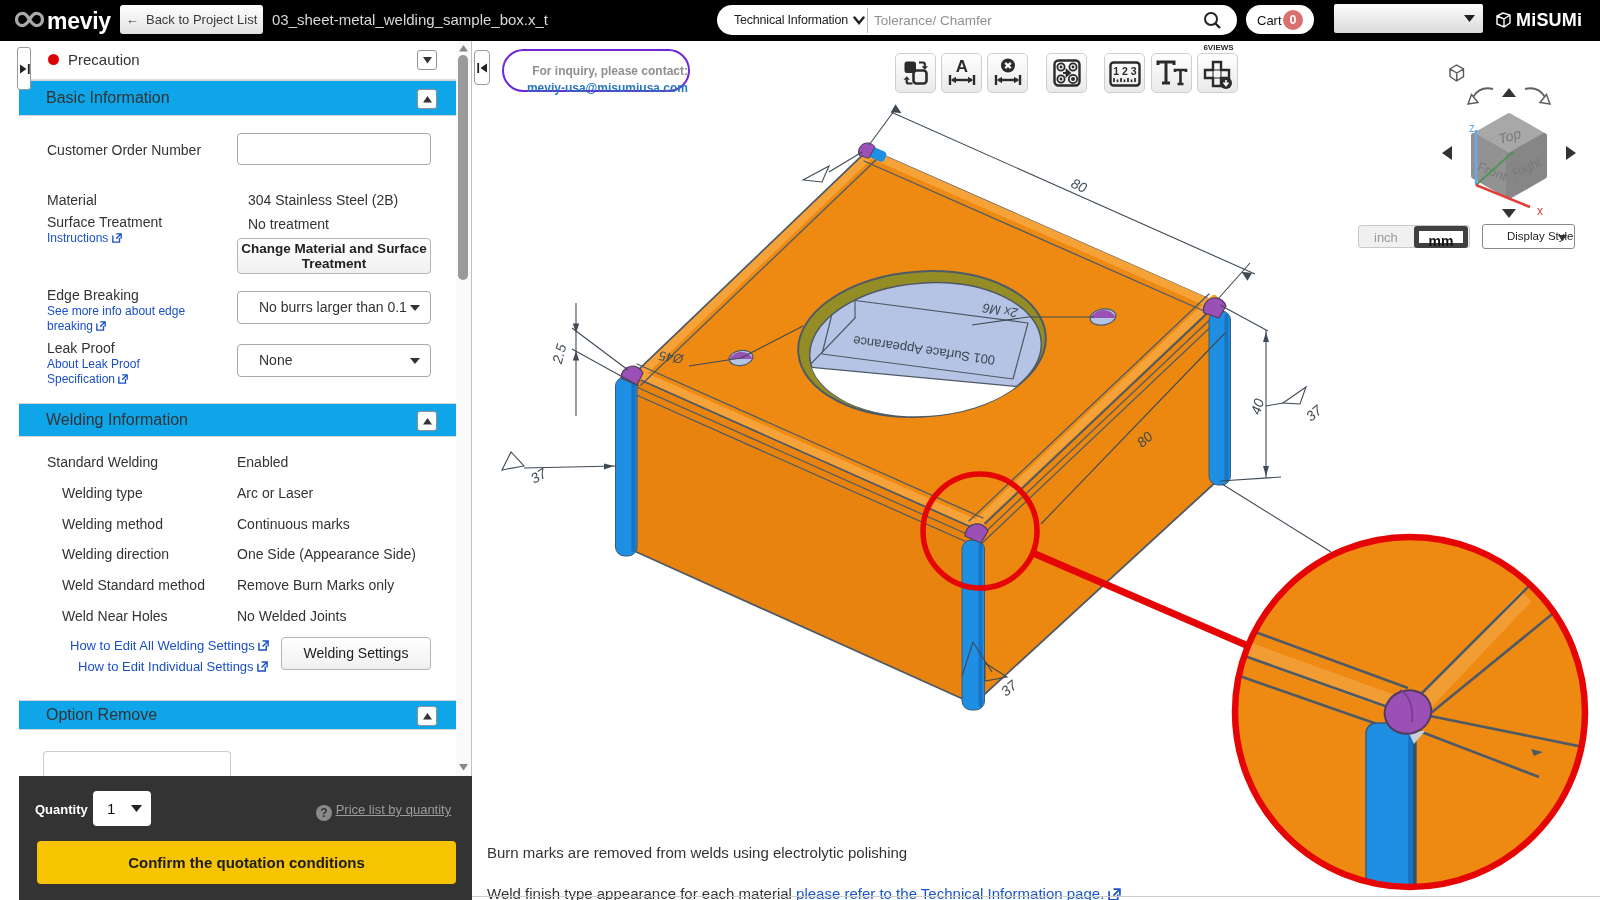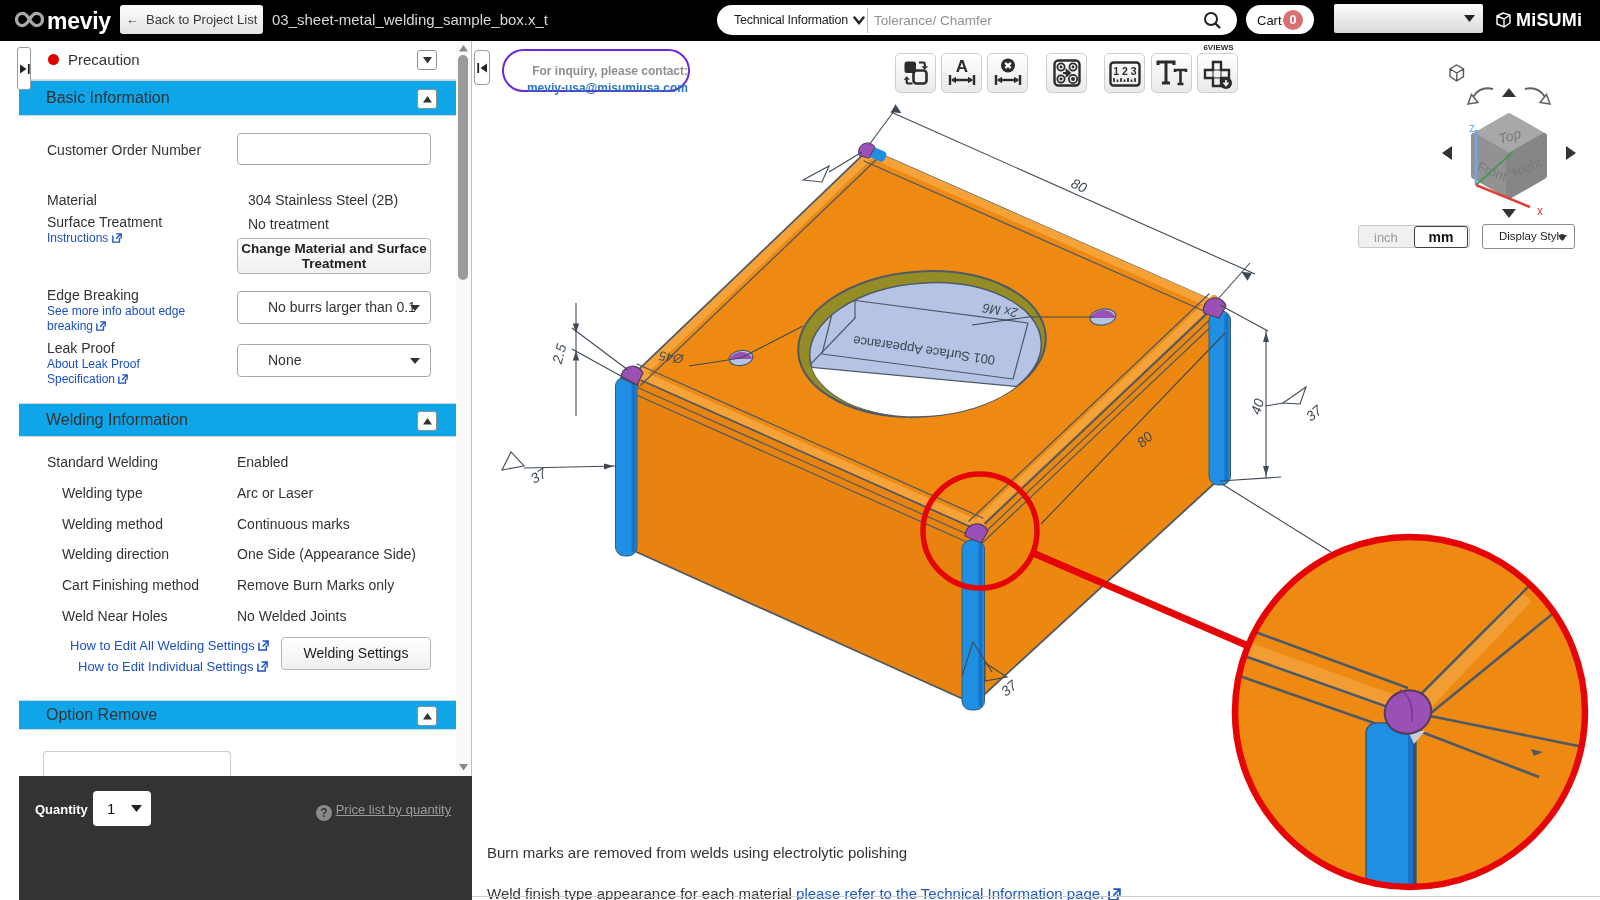--- a/index.html
+++ b/index.html
@@ -17,21 +17,21 @@
 
 #sidebar{position:absolute;left:0;top:41px;width:472px;height:859px;background:#fff;z-index:20}
 #sb-inner{position:absolute;left:19px;top:0;width:437px;height:859px;background:#fff}
 .sechdr{position:absolute;left:0;width:437px;background:#0ea5e9;border-top:1px solid #d4d4d4;border-bottom:1px solid #d4d4d4;font-size:16px;color:#333}
 .sechdr .t{position:absolute;left:27px;top:50%;transform:translateY(-50%)}
 .cbtn{position:absolute;right:19px;width:20px;height:20px;background:#fff;border:1px solid #919191;border-radius:3px;text-align:center}
 .cbtn svg{display:block;margin:6px auto 0}
 .lbl{position:absolute;font-size:14px;color:#333}
 .val{position:absolute;left:237px;font-size:14px;color:#333}
 .lnk{position:absolute;font-size:12px;color:#1a4fc8;line-height:15px}
-.sel{position:absolute;left:237px;width:194px;height:33px;border:1px solid #a8a8a8;border-radius:4px;background:#fff;font-size:14px;color:#333;line-height:31px;padding-left:30px}
+.sel{position:absolute;left:237px;width:194px;height:33px;border:1px solid #a8a8a8;border-radius:4px;background:#fff;font-size:14px;color:#333;line-height:31px;padding-left:21px}
 .sel .chev{position:absolute;right:10px;top:13px;width:0;height:0;border-left:5px solid transparent;border-right:5px solid transparent;border-top:6px solid #333}
 #qtybar{position:absolute;left:19px;top:735px;width:453px;height:124px;background:#333;z-index:25}
 #confirmbtn{position:absolute;left:18px;top:65px;width:419px;height:43px;background:#f6c400;border-radius:4px;color:#1c1c1c;font-weight:bold;font-size:15px;text-align:center;line-height:43px}
 
 #sbar{position:absolute;left:456px;top:0;width:15px;height:735px;background:#fafafa}
 #sbthumb{position:absolute;left:2px;top:14px;width:10px;height:225px;background:#9a9a9a;border-radius:5px}
 #sb-border{position:absolute;left:471px;top:0;width:1px;height:859px;background:#c0c0c0}
 
 #main{position:absolute;left:472px;top:41px;width:1128px;height:859px;background:#fff}
 #handle{position:absolute;left:2px;top:9px;width:16px;height:35px;background:#fff;border:1px solid #999;border-radius:4px;font-size:11px;color:#222;text-align:center;line-height:33px}
@@ -40,22 +40,22 @@
 #bubble .l2{margin-top:3px;font-size:12px;color:#2878be}
 .tbtn{position:absolute;top:12px;width:41px;height:40px;background:linear-gradient(#ffffff,#e9e9e9);border:1px solid #cfcfcf;border-radius:5px}
 .tbtn svg{display:block;margin:0 auto}
 #botxt1{position:absolute;left:15px;top:803px;font-size:15px;color:#333}
 #botxt2{position:absolute;left:15px;top:844px;font-size:15px;color:#333}
 #botxt2 a{color:#1a56c8;text-decoration:none}
 #mainbot{position:absolute;left:0px;top:855px;width:1128px;height:1px;background:#ccc}
 
 #inchmm{position:absolute;left:886px;top:184px;width:112px;height:23px;background:#f0f0f0;border:1px solid #c9c9c9;border-radius:3px;font-size:14px}
 #inchmm .inch{position:absolute;left:15px;top:4px;color:#9a9a9a;font-size:13px}
-#inchmm .mm{position:absolute;left:55px;top:0px;width:54px;height:22px;background:#fff;border:1px solid #404040;border-radius:3px;text-align:center;line-height:20px;font-weight:bold;color:#111;font-size:14px}
-#dispstyle{position:absolute;left:1010px;top:183px;width:93px;height:25px;background:#fff;border:1px solid #8a8a8a;border-radius:3px;font-size:11.5px;color:#222;line-height:23px;padding-left:16px}
+#inchmm .mm{position:absolute;left:55px;top:0px;width:54px;height:22px;background:#fff;border:5px solid #404040;border-radius:3px;text-align:center;line-height:20px;font-weight:bold;color:#111;font-size:14px}
+#dispstyle{position:absolute;left:1010px;top:183px;width:93px;height:25px;background:#fff;border:1px solid #8a8a8a;border-radius:3px;font-size:11.5px;color:#222;line-height:23px;padding-left:24px}
 </style>
 </head>
 <body>
 
 <div id="hdr">
   <svg class="abs" style="left:15px;top:10px" width="29" height="19" viewBox="0 0 32 22">
     <path d="M8 4 C3 4 1 8 1 11 C1 14 3 18 8 18 C12 18 14 14 16 11 C18 8 20 4 24 4 C29 4 31 8 31 11 C31 14 29 18 24 18 C20 18 18 14 16 11 C14 8 12 4 8 4 Z" fill="none" stroke="#a9a9a9" stroke-width="3.8"></path>
   </svg>
   <div id="logo">meviy</div>
   <div id="backbtn">←&nbsp; Back to Project List</div>
@@ -142,21 +142,21 @@
         </div>
   </div>
   <div class="lbl" style="left:28px;top:413px">Standard Welding</div>
       <div class="val" style="left:218px;top:413px">Enabled</div>
   <div class="lbl" style="left:43px;top:444px">Welding type</div>
       <div class="val" style="left:218px;top:444px">Arc or Laser</div>
   <div class="lbl" style="left:43px;top:475px">Welding method</div>
       <div class="val" style="left:218px;top:475px">Continuous marks</div>
   <div class="lbl" style="left:43px;top:505px">Welding direction</div>
       <div class="val" style="left:218px;top:505px">One Side (Appearance Side)</div>
-  <div class="lbl" style="left:43px;top:536px">Cart Finishing method</div>
+  <div class="lbl" style="left:43px;top:536px">Weld Standard method</div>
       <div class="val" style="left:218px;top:536px">Remove Burn Marks only</div>
   <div class="lbl" style="left:43px;top:567px">Weld Near Holes</div>
       <div class="val" style="left:218px;top:567px">No Welded Joints</div>
   <div class="lnk" style="left:51px;top:597px;font-size:13px">How to Edit All Welding Settings <svg width="11" height="11" viewBox="0 0 12 12" style="vertical-align:-1px">
           <path d="M1 3 L1 11 L9 11 L9 6 M5 1 L11 1 L11 7 M11 1 L5 7" fill="none" stroke="#1a4fc8" stroke-width="1.6"></path>
         </svg></div>
   <div class="lnk" style="left:59px;top:618px;font-size:13px">How to Edit Individual Settings <svg width="11" height="11" viewBox="0 0 12 12" style="vertical-align:-1px">
           <path d="M1 3 L1 11 L9 11 L9 6 M5 1 L11 1 L11 7 M11 1 L5 7" fill="none" stroke="#1a4fc8" stroke-width="1.6"></path>
         </svg></div>
   <div style="position:absolute;left:262px;top:596px;width:150px;height:33px;border:1px solid #b5b5b5;border-radius:4px;background:linear-gradient(#fff,#f0f0f0);font-size:14px;color:#222;text-align:center;line-height:31px">Welding Settings</div>
@@ -175,20 +175,21 @@
  <div id="qtybar">
   <div style="position:absolute;left:16px;top:26px;color:#fff;font-size:13px;font-weight:bold">Quantity</div>
   <div style="position:absolute;left:74px;top:15px;width:58px;height:35px;background:#fff;border-radius:4px;font-size:15px;color:#111;line-height:35px;padding-left:14px">1
     <svg style="position:absolute;right:9px;top:14px" width="11" height="8">
           <path d="M0 0 L5.5 7 L11 0 Z" fill="#222"></path>
         </svg>
   </div>
   <div style="position:absolute;left:297px;top:26px;color:#9b9b9b;font-size:13px">
     <span style="display:inline-block;width:16px;height:16px;border-radius:50%;background:#8a8a8a;color:#333;text-align:center;line-height:16px;font-weight:bold;font-size:12px;vertical-align:-3px">?</span>
     <span style="text-decoration:underline">Price list by quantity</span></div>
+  <div id="confirmbtn">Confirm the quotation conditions</div>
  </div>
  <div id="sbar">
    <svg style="position:absolute;left:3px;top:4px" width="9" height="7">
         <path d="M0 6.5 L9 6.5 L4.5 0 Z" fill="#888"></path>
       </svg>
    <div id="sbthumb"></div>
    <svg style="position:absolute;left:3px;top:723px" width="9" height="7">
         <path d="M0 0 L9 0 L4.5 6.5 Z" fill="#888"></path>
       </svg>
  </div>

